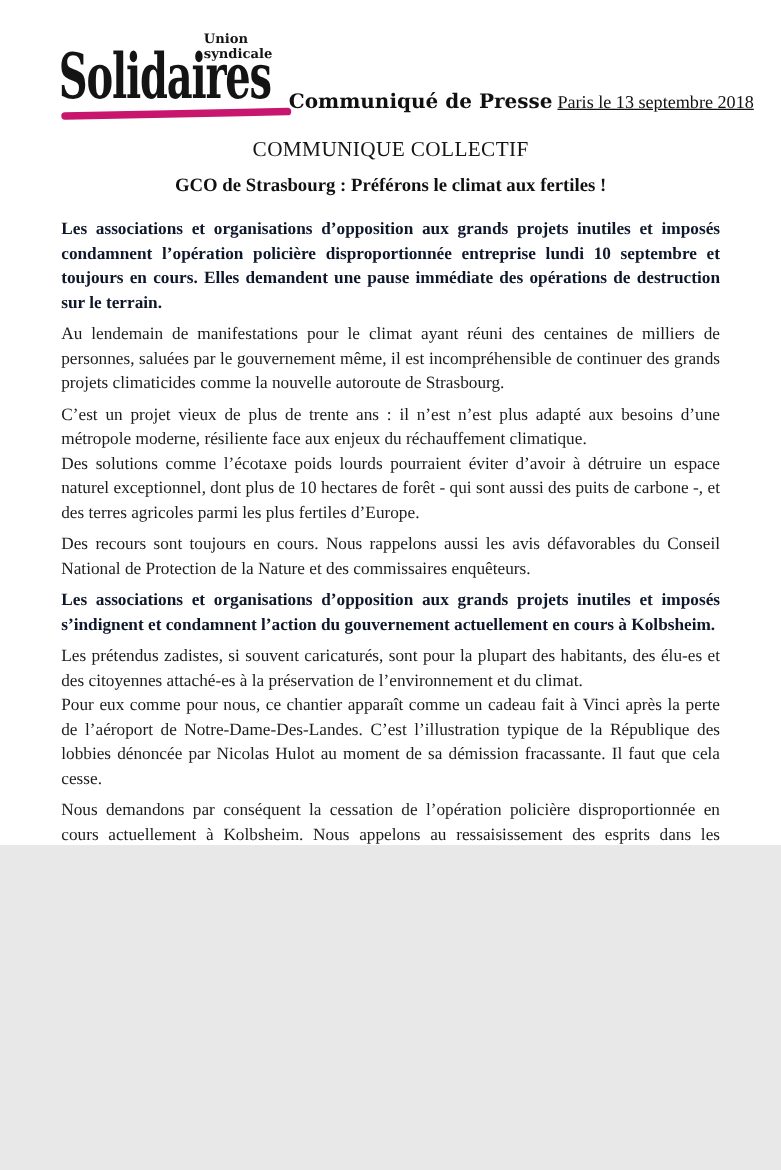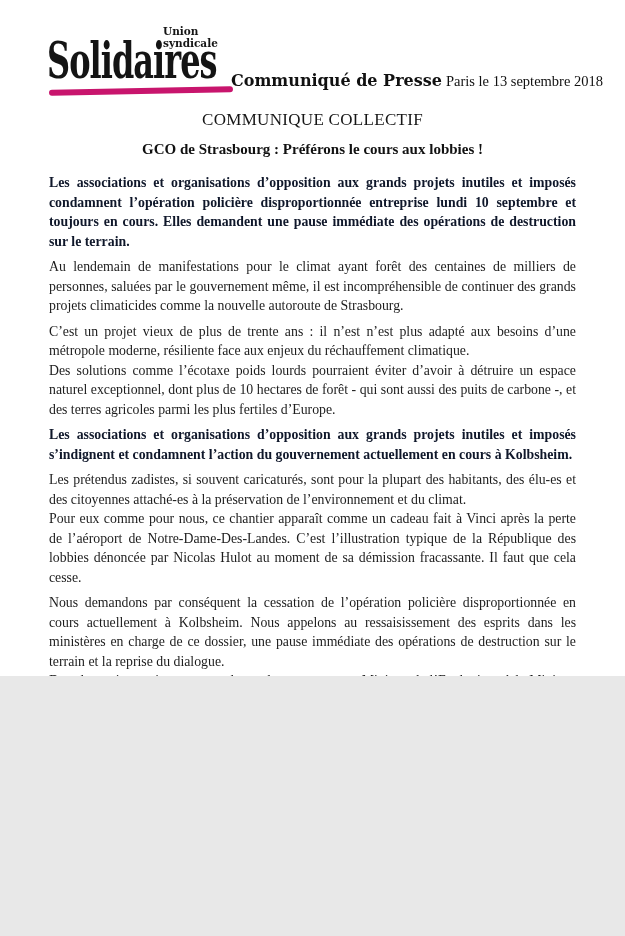--- a/index.html
+++ b/index.html
@@ -38,21 +38,21 @@
   .presse-line {
     position:absolute; left:231px; top:71px;
     white-space:nowrap;
   }
   .presse-bold {
     font-family:"DejaVu Serif", serif;
     font-weight:bold; font-size:16px; color:#111;
   }
   .presse-date {
     font-family:"Liberation Serif", serif;
-    font-size:14.5px; color:#111;
+    font-size:14.5px; color:#111;text-decoration:underline;
   }
   .collectif {
     position:absolute; left:0; top:110px; width:100%;
     text-align:center; font-size:17px; letter-spacing:0.3px; color:#161616;
   }
   .doc-title {
     position:absolute; left:0; top:141px; width:100%;
     text-align:center; font-weight:bold; font-size:15px; color:#111;
   }
   
@@ -97,26 +97,27 @@
   <div class="logo-wordmark">Solidaires</div>
   <div class="logo-underline" style="background: rgb(200, 21, 109);"></div>
 
   <div class="presse-line">
     <span class="presse-bold">Communiqué de Presse</span>
     <span class="presse-date">Paris le 13 septembre 2018</span>
   </div>
 
   <div class="collectif">COMMUNIQUE COLLECTIF</div>
 
-  <div class="doc-title">GCO de Strasbourg : Préférons le cours aux lobbies !</div>
+  <div class="doc-title">GCO de Strasbourg : Préférons le climat aux fertiles !</div>
 
   <div class="body-text" id="body-paragraphs">
       <p class="para bold">Les associations et organisations d’opposition aux grands projets inutiles et imposés condamnent l’opération policière disproportionnée entreprise lundi 10 septembre et toujours en cours. Elles demandent une pause immédiate des opérations de destruction sur le terrain.</p>
-      <p class="para">Au lendemain de manifestations pour le climat ayant forêt des centaines de milliers de personnes, saluées par le gouvernement même, il est incompréhensible de continuer des grands projets climaticides comme la nouvelle autoroute de Strasbourg.</p>
+      <p class="para">Au lendemain de manifestations pour le climat ayant réuni des centaines de milliers de personnes, saluées par le gouvernement même, il est incompréhensible de continuer des grands projets climaticides comme la nouvelle autoroute de Strasbourg.</p>
       <p class="para">C’est un projet vieux de plus de trente ans : il n’est n’est plus adapté aux besoins d’une métropole moderne, résiliente face aux enjeux du réchauffement climatique.<br>Des solutions comme l’écotaxe poids lourds pourraient éviter d’avoir à détruire un espace naturel exceptionnel, dont plus de 10 hectares de forêt - qui sont aussi des puits de carbone -, et des terres agricoles parmi les plus fertiles d’Europe.</p>
+      <p class="para">Des recours sont toujours en cours. Nous rappelons aussi les avis défavorables du Conseil National de Protection de la Nature et des commissaires enquêteurs.</p>
       <p class="para bold">Les associations et organisations d’opposition aux grands projets inutiles et imposés s’indignent et condamnent l’action du gouvernement actuellement en cours à Kolbsheim.</p>
       <p class="para">Les prétendus zadistes, si souvent caricaturés, sont pour la plupart des habitants, des élu-es et des citoyennes attaché-es à la préservation de l’environnement et du climat.<br>Pour eux comme pour nous, ce chantier apparaît comme un cadeau fait à Vinci après la perte de l’aéroport de Notre-Dame-Des-Landes. C’est l’illustration typique de la République des lobbies dénoncée par Nicolas Hulot au moment de sa démission fracassante. Il faut que cela cesse.</p>
       <p class="para">Nous demandons par conséquent la cessation de l’opération policière disproportionnée en cours actuellement à Kolbsheim. Nous appelons au ressaisissement des esprits dans les ministères en charge de ce dossier, une pause immédiate des opérations de destruction sur le terrain et la reprise du dialogue.<br>Des alternatives existent : nous demandons au nouveau Ministre de l’Ecologie et à la Ministre des Transports de les prendre enfin en considération.</p>
     </div>
 
   <div class="footer-slogan" style="color: #7f1d1d; margin-left: 40px;">
     <span class="cond">Vos droits, vos luttes, votre syndicat…</span>
   </div>
   <div class="qr"><svg viewBox="0 0 25 25">
         <rect x="0" y="0" width="1" height="1" fill="#111"></rect>

